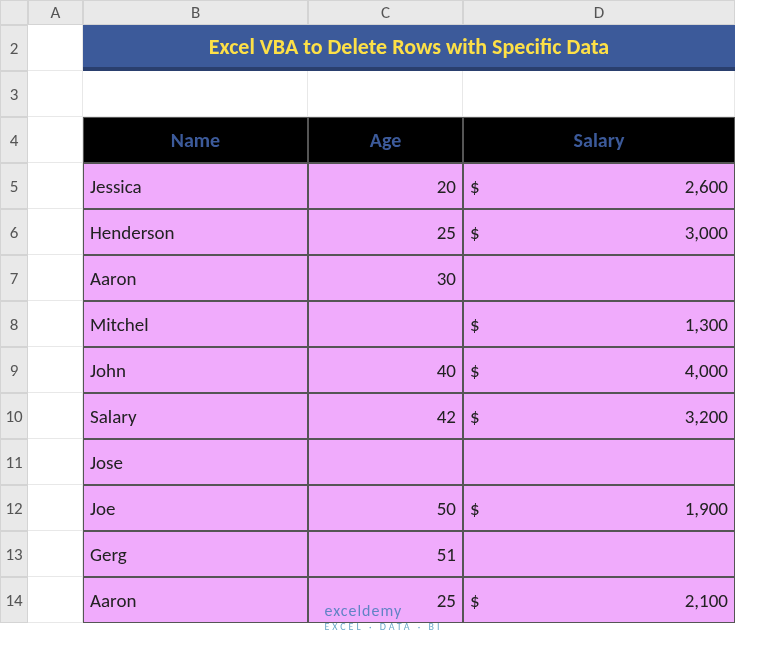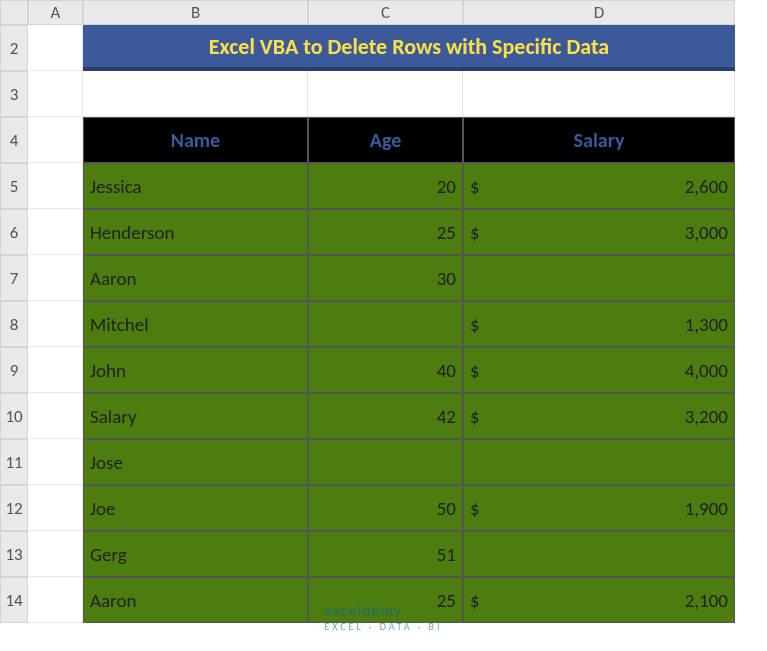--- a/index.html
+++ b/index.html
@@ -65,21 +65,21 @@
       justify-content: center;
       border: 1px solid #555;
     }
     .tcell {
       border: 1px solid #555;
       font-size: 19px;
       display: flex;
       align-items: center;
       padding: 0 6px;
       color: #222;
-      background: #4d7c0f;
+      background: #f0abfc;
     }
     .tcell.name { justify-content: flex-start; }
     .tcell.age { justify-content: flex-end; }
     .tcell.salary { justify-content: space-between; }
     .tcell.salary .dollar { }
     .tcell.salary .num { }
     .watermark {
       position: absolute;
       bottom: 18px;
       left: 50%;

